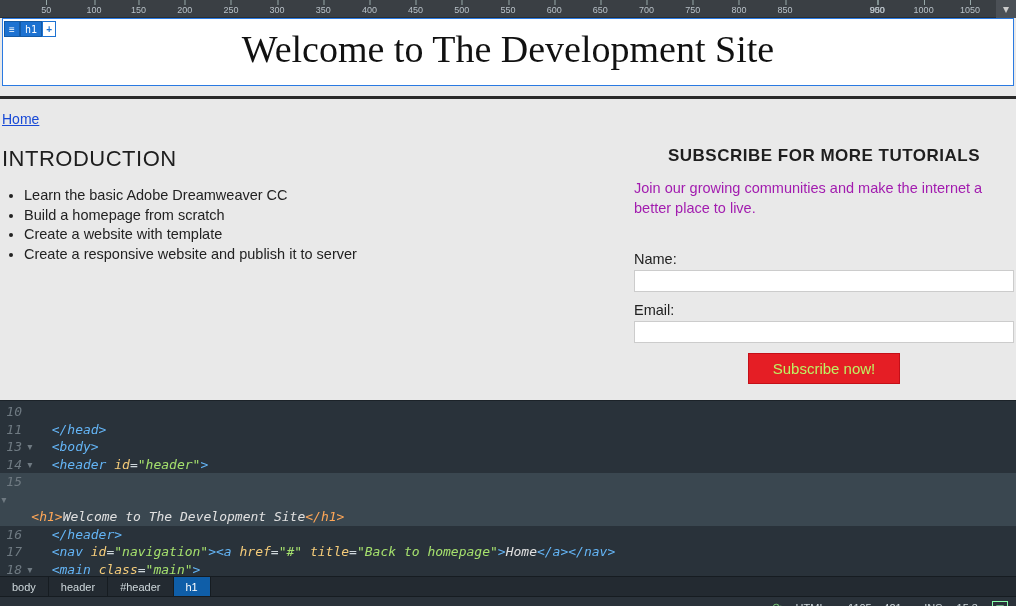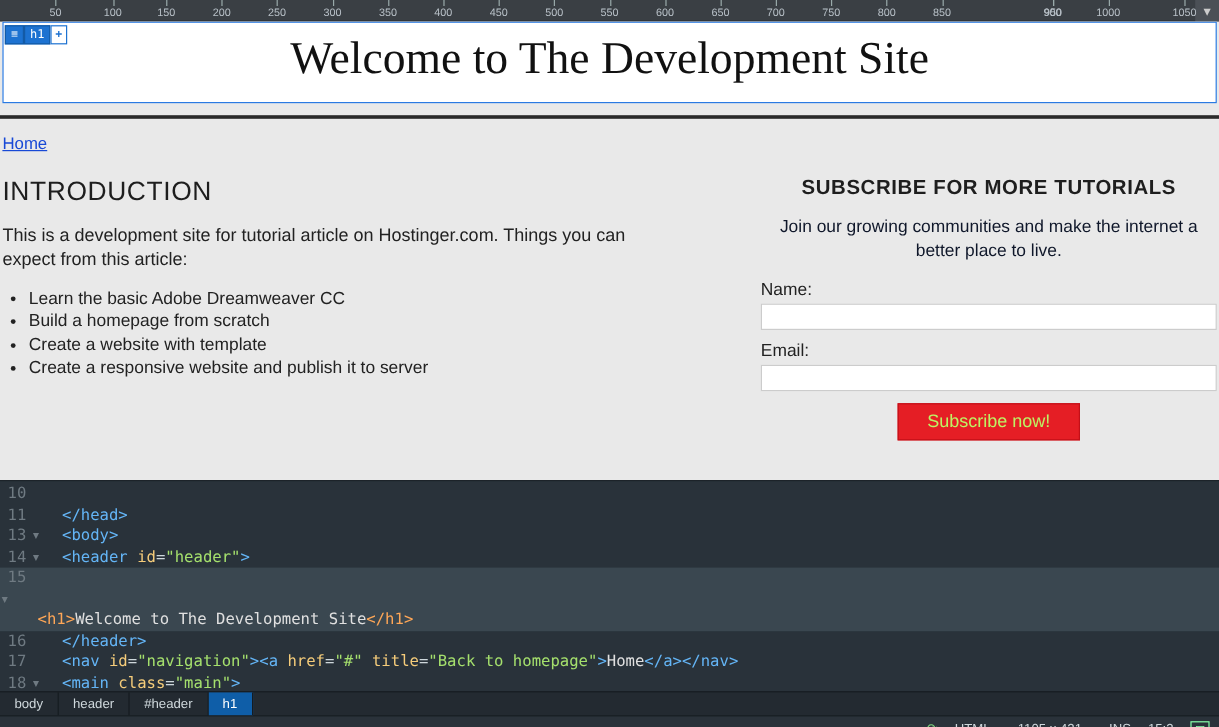--- a/index.html
+++ b/index.html
@@ -97,25 +97,24 @@
 
   .col-right h3 {
     text-align:center;
     font-size:17px;
     font-weight:600;
     letter-spacing:.5px;
     margin-bottom:12px;
     color:#1e1e1e;
   }
   .col-right p.blurb {
-    text-align:center;
     font-size:14.5px;
-    color:#0f172a;
+    color:#a21caf;
     line-height:1.4;
-    margin-bottom:14px;
+    margin-bottom:32px;
   }
   .form-row { margin-bottom:10px; }
   .form-row label { font-size:14.5px; color:#222; display:block; margin-bottom:3px; }
   .form-row input {
     width:100%; height:22px;
     background:#fff; border:1px solid #ccc;
     padding:0 4px; font-size:13px;
   }
   .sub-btn-wrap { text-align:center; margin-top:8px; }
   .sub-btn {
@@ -130,21 +129,21 @@
     background:#29323a;
     color:#cfd8dc;
     font-family: Consolas, Menlo, monospace;
     font-size:13px;
     line-height:1.35;
     height:176px;
     overflow:hidden;
     padding:2px 0 0 0;
     border-top:1px solid #1c2329;
   }
-  .code-line { display:flex; white-space:pre; }
+  .code-line { display:flex; white-space:pre;font-style:italic; }
   .gutter {
     width:26px;
     text-align:right;
     color:#6f7a82;
     padding-right:4px;
     flex-shrink:0;
   }
   .fold { width:10px; color:#6f7a82; flex-shrink:0; }
   .code-content { flex:1; }
   .hl-line { background:#3a4750;flex-direction:column; }
@@ -212,42 +211,41 @@
     <div class="tick" style="left: 508px;"><span>550</span></div>
     <div class="tick" style="left: 554.182px;"><span>600</span></div>
     <div class="tick" style="left: 600.364px;"><span>650</span></div>
     <div class="tick" style="left: 646.545px;"><span>700</span></div>
     <div class="tick" style="left: 692.727px;"><span>750</span></div>
     <div class="tick" style="left: 738.909px;"><span>800</span></div>
     <div class="tick" style="left: 785.091px;"><span>850</span></div>
     <div class="tick" style="left: 877px; text-align: right;"><span>900</span></div>
     <div class="tick" style="left: 877.455px;"><span>950</span></div>
     <div class="tick" style="left: 923.636px;"><span>1000</span></div>
-    <div class="tick" style="left: 970px; margin-left: 17px;"><span>1050</span></div>
+    <div class="tick" style="left: 970px;"><span>1050</span></div>
   </div>
 
 <div class="canvas-wrap">
   <div class="element-selector">
     <span class="menu-icn">≡</span>
     <span class="tag">h1</span>
     <span class="plus">+</span>
   </div>
 
   <div class="selected-h1">
     <h1>Welcome to The Development Site</h1>
   </div>
 
   <div class="hr-rule"></div>
 
   <a href="#" class="home-link">Home</a>
 
   <div class="two-col">
     <div class="col-left">
       <h2>INTRODUCTION</h2>
-      <p>This is a development site for tutorial article on Hostinger.com. Things you can expect from this article:</p>
       <ul>
           <li>Learn the basic Adobe Dreamweaver CC</li>
           <li>Build a homepage from scratch</li>
           <li>Create a website with template</li>
           <li>Create a responsive website and publish it to server</li>
         </ul>
     </div>
     <div class="col-right">
       <h3>SUBSCRIBE FOR MORE TUTORIALS</h3>
       <p class="blurb">Join our growing communities and make the internet a better place to live.</p>

